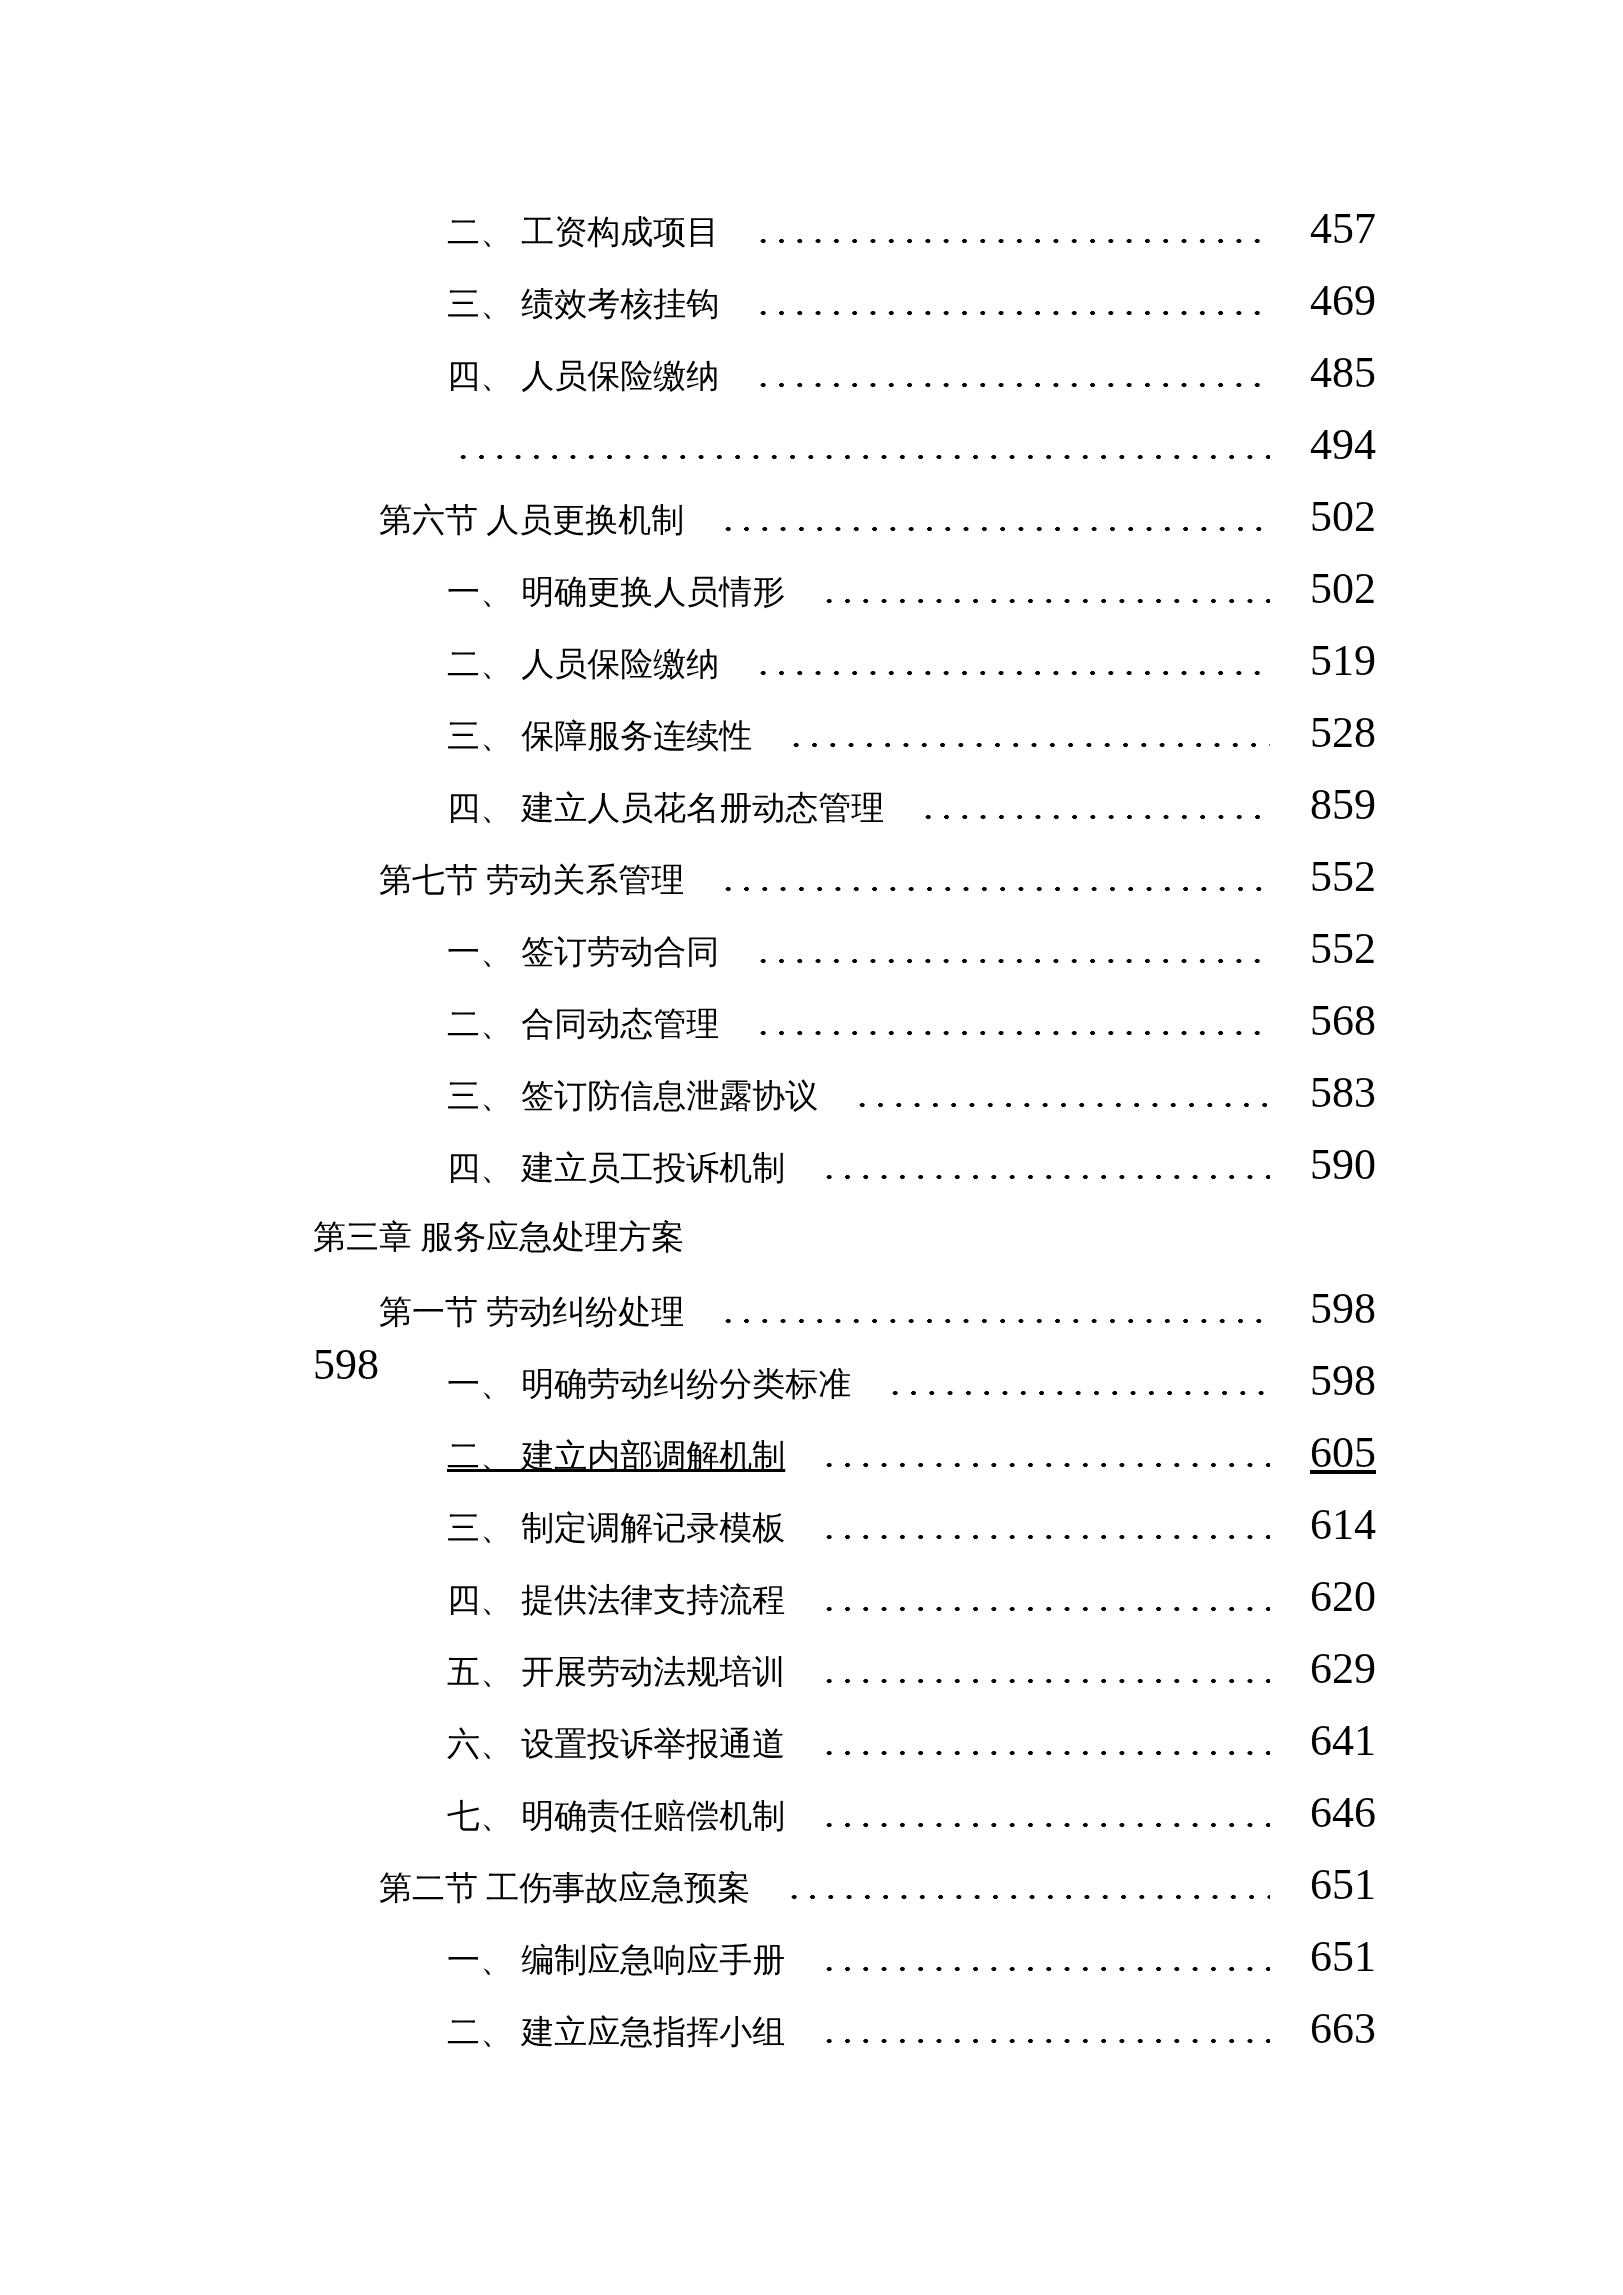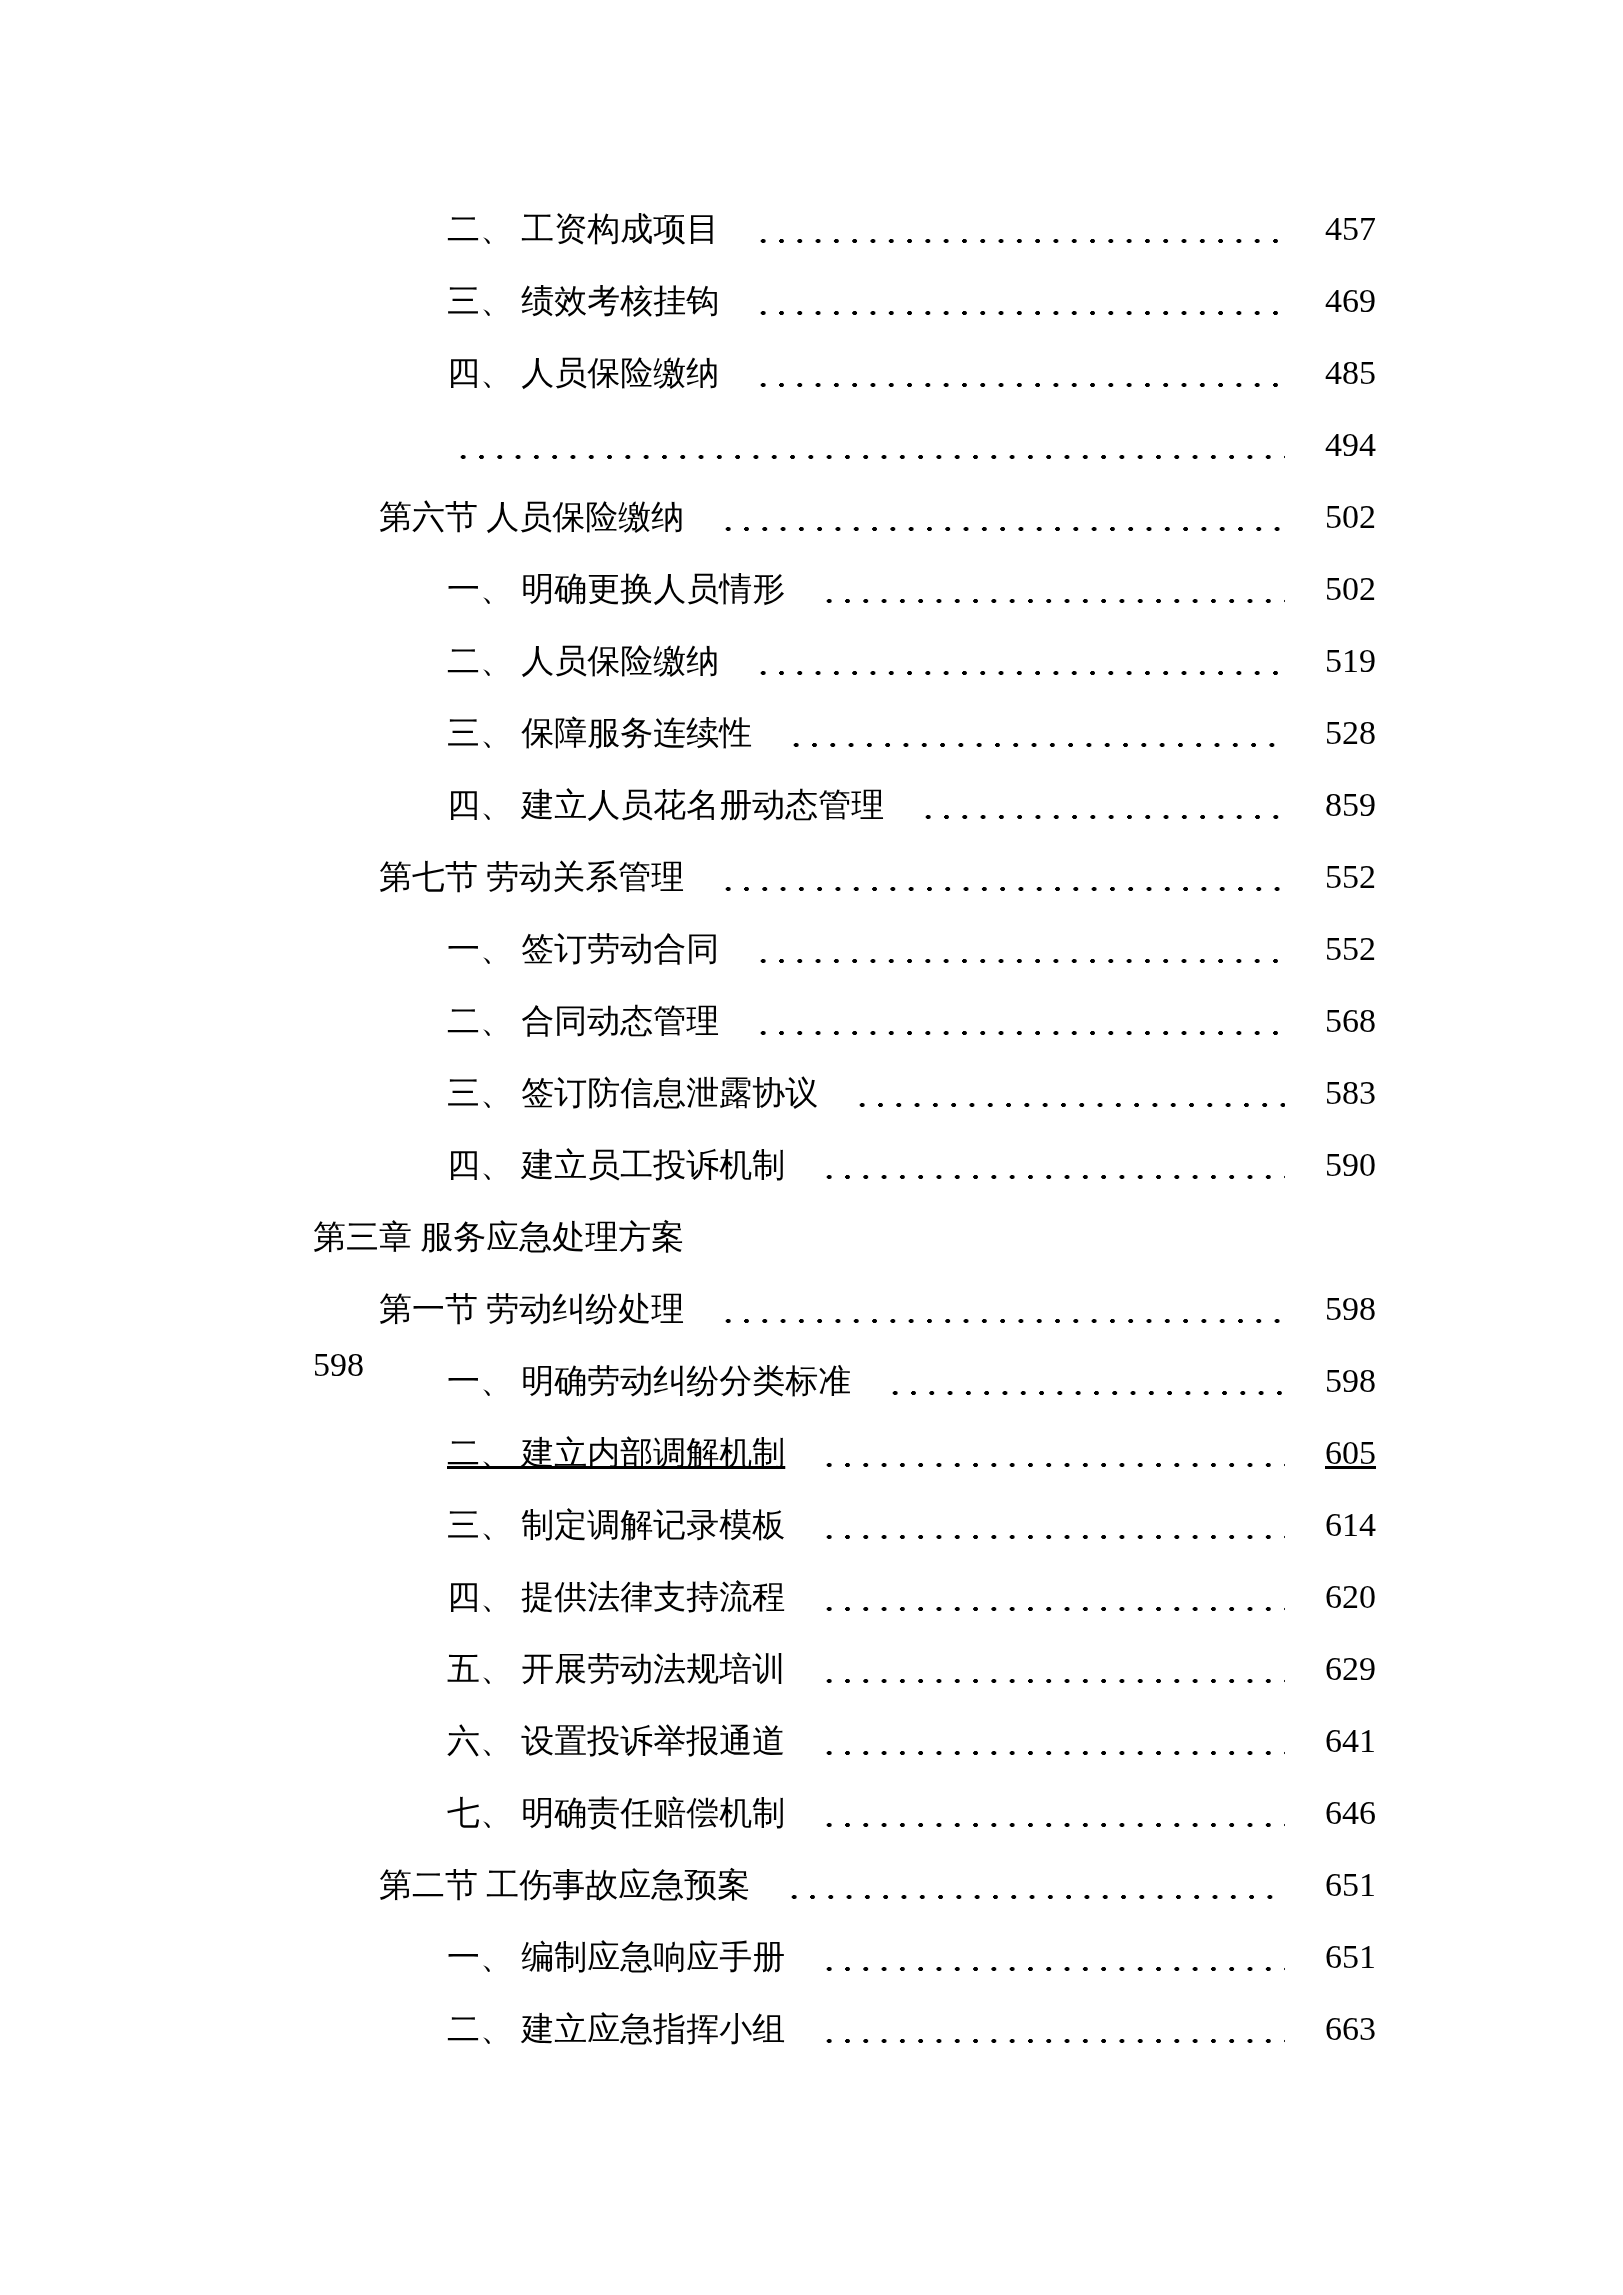--- a/index.html
+++ b/index.html
@@ -41,21 +41,21 @@
     align-self: stretch;
     margin-left: 6.5px;
     margin-right: 11.8px;
     background-image: radial-gradient(circle at 9.2px 48px, #000 2.1px, transparent 2.5px);
     background-size: 18.3px 72px;
     background-repeat: repeat-x;
     background-position: left top;
   }
   .num {
     flex: 0 0 auto;
-    font-size: 34px;
+    font-size: 44px;
     min-width: 50px;
     text-align: right;
     font-family: "Liberation Serif", "DejaVu Serif", serif;
   }
 </style>
 </head>
 <body>
 
 <main data-name="document-page">
     <div class="row lvl-item" data-name="toc-entry" style="top: 193px;">
@@ -71,21 +71,21 @@
     <div class="row lvl-item" data-name="toc-entry" style="top: 337px;">
     <span class="label" data-name="toc-entry-label">四、 人员保险缴纳</span>
     <span class="leader" data-name="dot-leader"></span>
     <span class="num" data-name="toc-entry-page-number">485</span>
   </div>
     <div class="row lvl-item" data-name="toc-entry" style="top: 409px;">
     <span class="leader" data-name="dot-leader"></span>
     <span class="num" data-name="toc-entry-page-number">494</span>
   </div>
     <div class="row lvl-section" data-name="toc-entry" style="top: 481px;">
-    <span class="label" data-name="toc-entry-label">第六节 人员保险缴纳</span>
+    <span class="label" data-name="toc-entry-label">第六节 人员更换机制</span>
     <span class="leader" data-name="dot-leader"></span>
     <span class="num" data-name="toc-entry-page-number">502</span>
   </div>
     <div class="row lvl-item" data-name="toc-entry" style="top: 553px;">
     <span class="label" data-name="toc-entry-label">一、 明确更换人员情形</span>
     <span class="leader" data-name="dot-leader"></span>
     <span class="num" data-name="toc-entry-page-number">502</span>
   </div>
     <div class="row lvl-item" data-name="toc-entry" style="top: 625px;">
     <span class="label" data-name="toc-entry-label">二、 人员保险缴纳</span>

